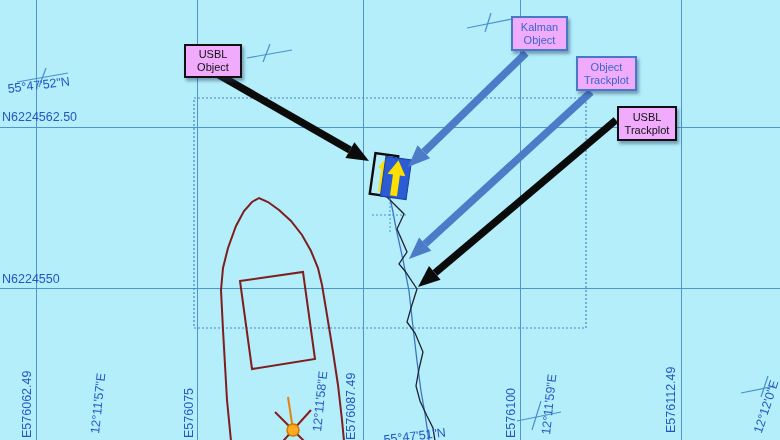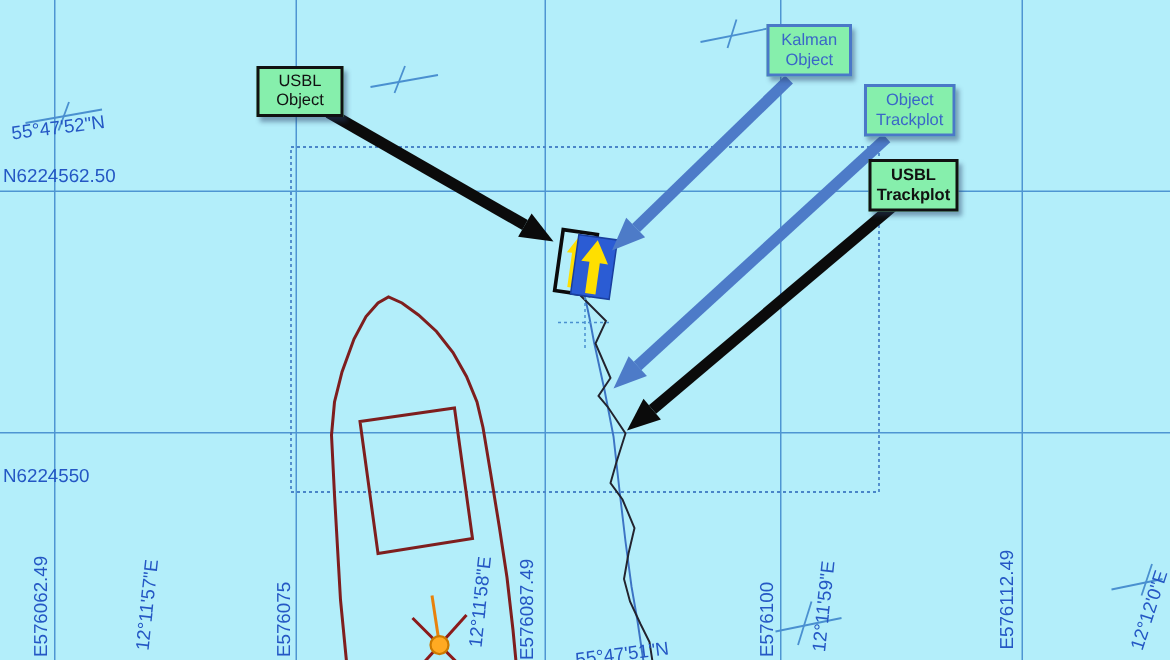--- a/index.html
+++ b/index.html
@@ -20,21 +20,21 @@
     line-height:13px;
   }
   .coord.vert{transform:rotate(-90deg);transform-origin:0 0;}
   .coord.lon{transform:rotate(-84deg);transform-origin:0 0;}
   .coord.lon-tilt{transform:rotate(-72deg);transform-origin:0 0;}
   .coord.lat{transform:rotate(-7deg);transform-origin:0 0;}
   
   .callout{
     position:absolute;
     box-sizing:border-box;
-    background:#86efac;
+    background:#f0abfc;
     display:flex;align-items:center;justify-content:center;
     text-align:center;
     font-size:11px;line-height:13px;
     box-shadow:2px 3px 3px rgba(40,60,100,0.45);
     z-index:5;
   }
   .callout.usbl{border:2.5px solid #111111;color:#111111;}
   .callout.kalman{border:2px solid #4a78c8;color:#3a66c8;}
 </style>
 </head>
@@ -111,34 +111,34 @@
       <line x1="591" y1="92" x2="425" y2="244" stroke="#4d7bc8" stroke-width="7.5"></line>
       <polygon points="409,259 419.1,237.5 431.3,250.7" fill="#4d7bc8"></polygon>
     </g>
     <g>
       <line x1="616" y1="120" x2="435" y2="273" stroke="#0b0b0b" stroke-width="7.5"></line>
       <polygon points="418,287 429,265.9 440.6,279.7" fill="#0b0b0b"></polygon>
     </g>
   </svg>
 
   <div class="coord" style="left:2px;top:111px;text-align:center;">N6224562.50</div>
-  <div class="coord" style="left:2px;top:273px;margin-top:38px;">N6224550</div>
+  <div class="coord" style="left:2px;top:273px;">N6224550</div>
 
   <div class="coord lat" style="left:7px;top:83px;">55°47'52"N</div>
   <div class="coord lat" style="left:383px;top:434px;">55°47'51"N</div>
 
   <div class="coord vert" style="left:21px;top:438px;">E576062.49</div>
   <div class="coord vert" style="left:183px;top:438px;">E576075</div>
   <div class="coord vert" style="left:345px;top:440px;">E576087.49</div>
   <div class="coord vert" style="left:505px;top:438px;">E576100</div>
   <div class="coord vert" style="left:665px;top:433px;">E576112.49</div>
 
   <div class="coord lon" style="left:89px;top:433px;">12°11'57"E</div>
   <div class="coord lon" style="left:311px;top:431px;">12°11'58"E</div>
   <div class="coord lon" style="left:540px;top:434px;">12°11'59"E</div>
   <div class="coord lon-tilt" style="left:752px;top:431px;">12°12'0"E</div>
 
-  <div class="callout usbl" style="left:171px;top:44px;width:58px;height:34px;">USBL Object</div>
+  <div class="callout usbl" style="left:184px;top:44px;width:58px;height:34px;">USBL Object</div>
   <div class="callout kalman" style="left:511px;top:16px;width:57px;height:35px;">Kalman Object</div>
   <div class="callout kalman" style="left:576px;top:56px;width:61px;height:35px;">Object Trackplot</div>
-  <div class="callout usbl" style="left:579px;top:106px;width:60px;height:35px;font-weight:bold;">USBL Trackplot</div>
+  <div class="callout usbl" style="left:617px;top:106px;width:60px;height:35px;">USBL Trackplot</div>
 
 </div>
 
 </body></html>

